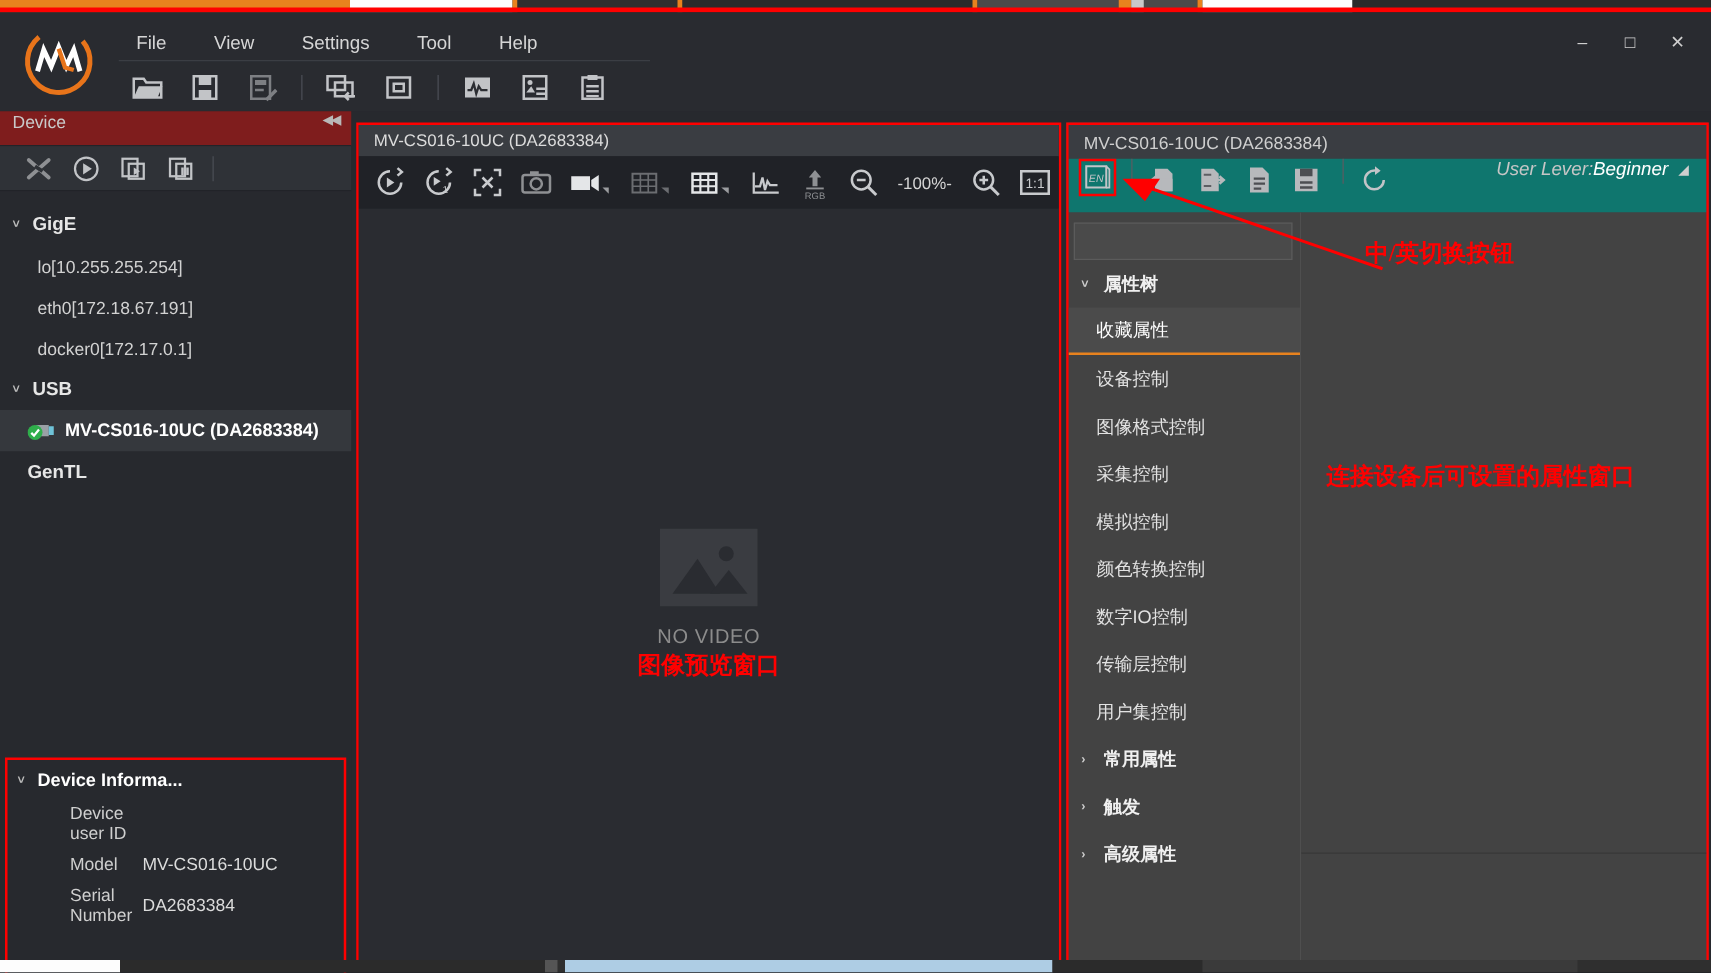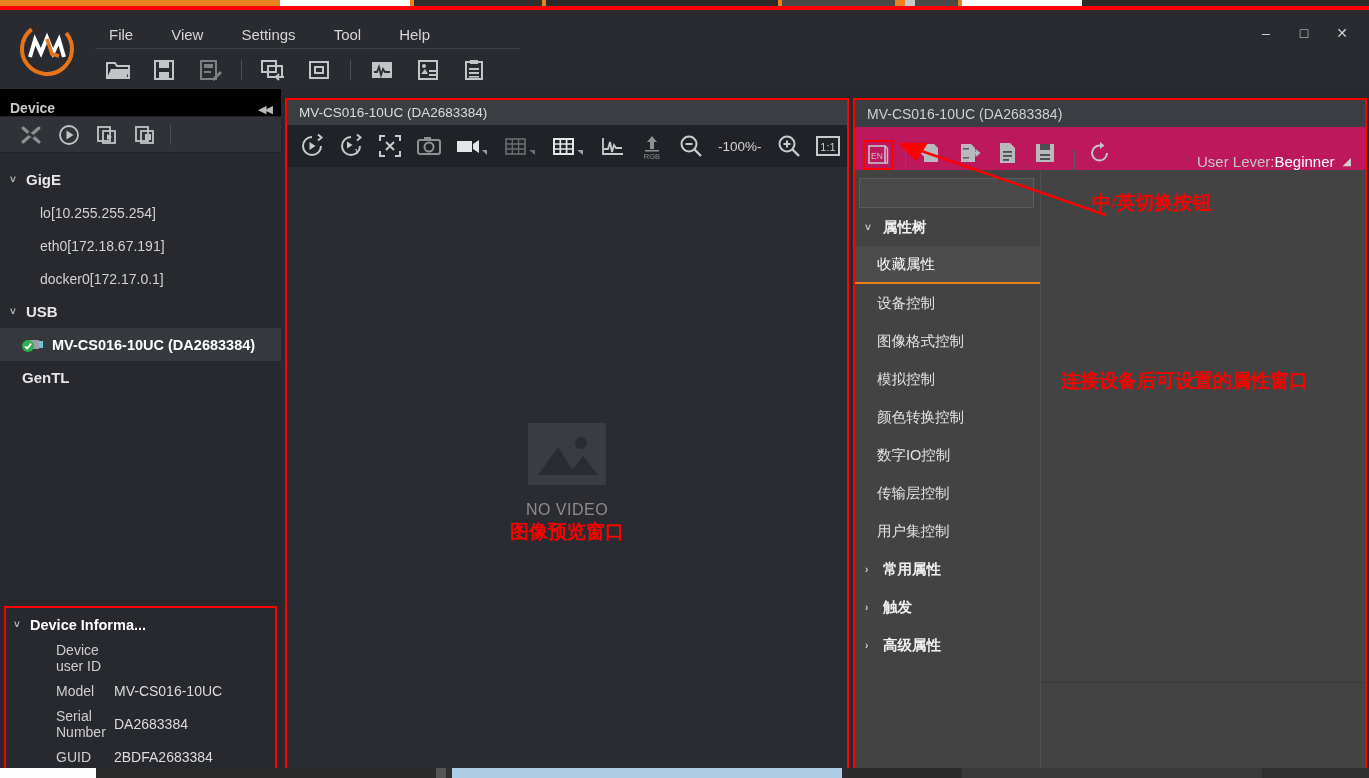--- a/index.html
+++ b/index.html
@@ -26,31 +26,31 @@
 
   .toolbar{ position:absolute; left:95px; top:43px; height:34px; display:flex; align-items:center; }
   .tb-btn{ width:46px; height:32px; display:flex; align-items:center; justify-content:center; cursor:default; }
   .tb-sep{ width:1px; height:20px; background:#4b4e55; margin:0 8px; }
 
   .wincontrols{ position:absolute; right:8px; top:8px; display:flex; }
   .wc{ width:38px; height:30px; display:flex; align-items:center; justify-content:center; color:#cfcfcf; font-size:14px; }
 
   
   .leftpanel{ position:absolute; left:0; top:79px; width:281px; height:689px; background:#27292e; }
-  .lp-head{ height:28px; background:#000000; display:flex; align-items:flex-end; justify-content:space-between; padding:0 10px; border-bottom:1px solid #222429;font-weight:bold;}
+  .lp-head{ height:28px; background:#7f1d1d; display:flex; align-items:flex-start; justify-content:space-between; padding:0 10px; border-bottom:1px solid #222429;}
   .lp-head .t{ color:#c9c9c9; font-size:14px; }
   .lp-head .collapse{ color:#b9b9b9; font-size:11px; letter-spacing:-2px; }
   .lp-tools{ height:36px; background:#2f3237; display:flex; align-items:center; padding-left:12px; border-bottom:1px solid #212328;}
   .lp-tool{ width:38px; height:30px; display:flex; align-items:center; justify-content:center; }
   .lp-tools .tb-sep{ margin:0 4px 0 6px; }
 
   .tree{ padding-top:10px; }
   .tr-group{ display:flex; align-items:center; height:33px; padding-left:10px; color:#e6e6e6; font-size:15px; font-weight:bold; }
   .tr-group .arr{ width:16px; color:#bdbdbd; font-size:10px; display:inline-block; }
-  .tr-child{ height:33px; display:flex; align-items:center; padding-left:40px; color:#d2d2d2; font-size:14px; }
+  .tr-child{ height:33px; display:flex; align-items:center; padding-left:30px; color:#d2d2d2; font-size:14px; }
   .tr-dev{ height:33px; display:flex; align-items:center; padding-left:22px; color:#ffffff; font-size:14.5px; font-weight:bold; background:#35383d; }
   .tr-dev .devicon{ margin-right:8px; display:flex; }
   .tr-leaf{ height:33px; display:flex; align-items:center; padding-left:22px; color:#e6e6e6; font-size:15px; font-weight:bold; }
 
   .anno{ color:#ff0000; font-size:19px; font-weight:bold; font-family:Liberation Serif, serif; white-space:nowrap; }
 
   .devinfo{ position:absolute; left:4px; top:517px; width:273px; height:248px; border:2px solid #ff0000; background:#27292e; }
   .di-head{ display:flex; align-items:center; height:33px; padding-left:8px; color:#ffffff; font-size:14.5px; font-weight:bold; }
   .di-head .arr{ width:16px; color:#bdbdbd; font-size:10px; }
   .di-row{ display:flex; height:33px; align-items:center; font-size:14px; color:#cfcfcf; }
@@ -66,21 +66,21 @@
   .zoomlabel{ color:#d4d4d4; font-size:13.5px; padding:0 8px; white-space:nowrap; }
   .c-body{ flex:1; background:#2a2c31; position:relative; height:607px; }
   .novideo{ position:absolute; left:0; right:0; top:50%; transform:translateY(-50%); text-align:center; }
   .nv-img{ width:78px; height:62px; background:#3a3c41; margin:0 auto 16px; position:relative; overflow:hidden;}
   .nv-txt{ color:#8c8c8c; font-size:16px; letter-spacing:.5px; }
   .c-anno{ position:absolute; left:0; right:0; top:352px; text-align:center; }
 
   
   .right{ position:absolute; left:853px; top:88px; width:514px; height:678px; border:2px solid #ff0000; background:#434343; }
   .r-title{ height:27px; background:#3a3d42; color:#cfcfcf; font-size:14px; display:flex; align-items:center; padding-left:12px; }
-  .r-toolbar{ height:43px; background:#be185d; display:flex; align-items:flex-end; padding-left:8px; }
+  .r-toolbar{ height:43px; background:#0f766e; display:flex; align-items:flex-start; padding-left:8px;font-style:italic; }
   .r-tb{ width:34px; height:34px; display:flex; align-items:center; justify-content:center; margin-right:4px; }
   .r-sep{ width:1px; height:20px; background:#5a5c61; margin:0 8px; }
   .userlever{ margin-left:auto; display:flex; align-items:center; padding-right:14px; }
   .ul-label{ color:#c6c6c6; font-size:15px; margin-right:0; }
   .ul-val{ color:#ffffff; font-size:15px; margin-right:8px; }
 
   .r-body{ display:flex; height:606px; }
   .proptree{ width:186px; background:#434343; border-right:1px solid #4f4f4f; }
   .searchbox{ margin:8px 6px 0 4px; height:30px; background:#4a4a4a; border:1px solid #5b5b5b; display:flex; align-items:center; }
   .searchbox input{ flex:1; background:transparent; border:none; outline:none; color:#e0e0e0; font-size:13px; padding:0 6px; font-family:inherit;}
@@ -288,24 +288,20 @@
         </div>
         <div class="di-row">
           <span class="di-k">Model</span>
           <span class="di-v">MV-CS016-10UC</span>
         </div>
         <div class="di-row">
           <span class="di-k">Serial Number</span>
           <span class="di-v">DA2683384</span>
         </div>
         <div class="di-row">
-          <span class="di-k">GUID</span>
-          <span class="di-v">2BDFA2683384</span>
-        </div>
-        <div class="di-row">
           
           
         </div>
 
       </div>
     </div>
 
     <div class="center">
       <div class="c-title">MV-CS016-10UC (DA2683384)</div>
 
@@ -480,20 +476,21 @@
             </span>
           </div>
 
           <div class="pt-group">
             <span class="arr">˅</span>
             <span>属性树</span>
           </div>
           <div class="pt-item sel">收藏属性</div>
           <div class="pt-item">设备控制</div>
           <div class="pt-item">图像格式控制</div>
+          <div class="pt-item">采集控制</div>
           <div class="pt-item">模拟控制</div>
           <div class="pt-item">颜色转换控制</div>
           <div class="pt-item">数字IO控制</div>
           <div class="pt-item">传输层控制</div>
           <div class="pt-item">用户集控制</div>
 
           <div class="pt-group">
             <span class="arr">›</span>
             <span>常用属性</span>
           </div>

